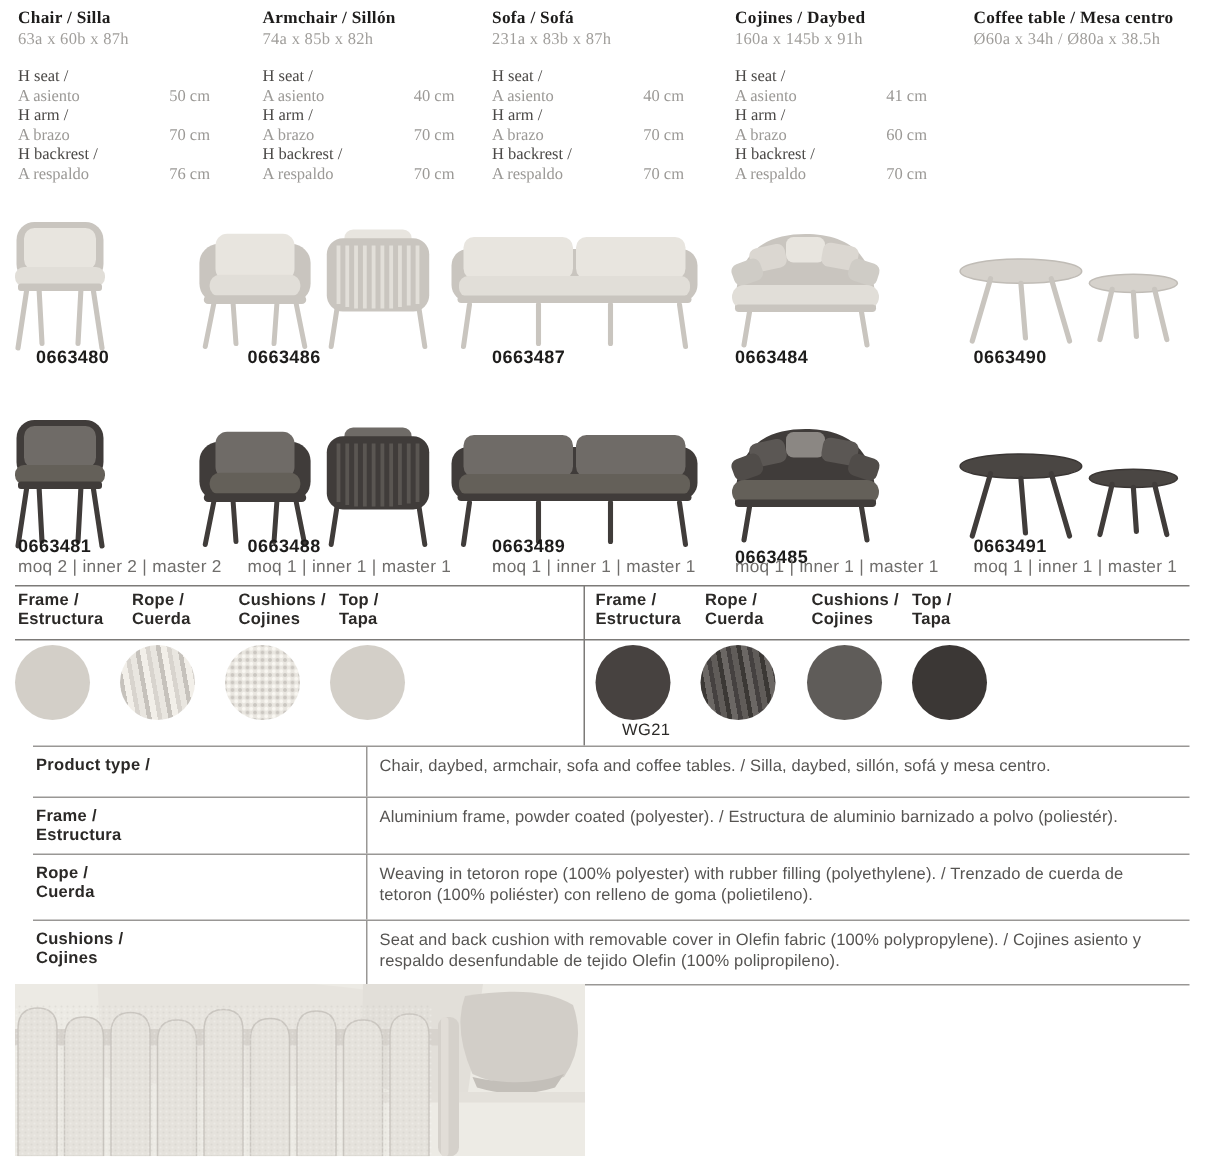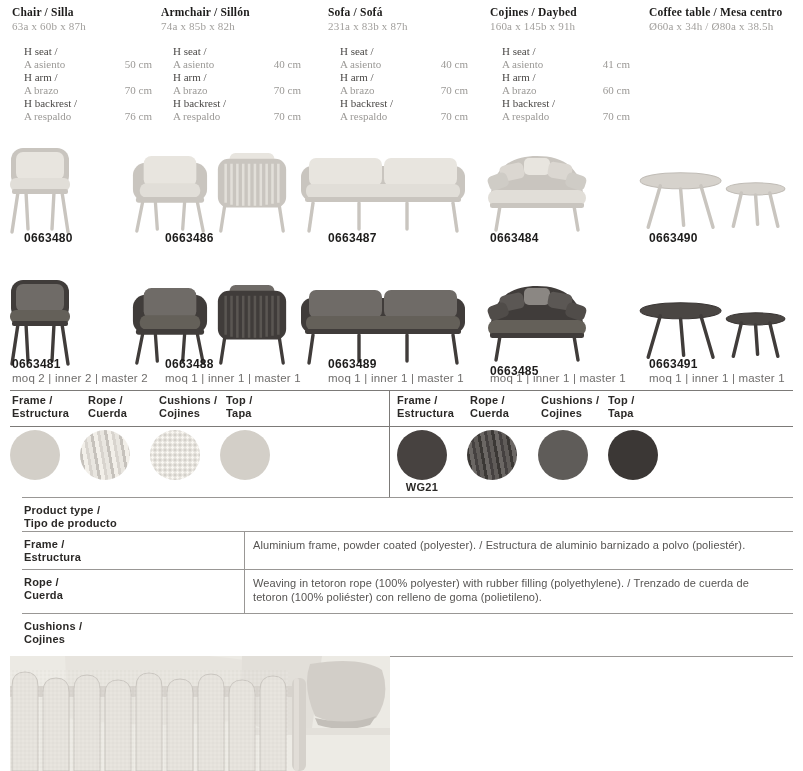--- a/index.html
+++ b/index.html
@@ -3,21 +3,21 @@
 <meta charset="utf-8">
 <style>
   html,body{margin:0;padding:0;background:#ffffff;}
   body{font-family:"Liberation Sans", sans-serif; -webkit-font-smoothing:antialiased;}
   #page{position:relative;width:803px;height:771px;background:#fff;overflow:hidden;}
 
   
   .spec-col{position:absolute;top:6px;width:130px;font-family:Liberation Serif, serif;}
   .p-title{font-size:11.5px;font-weight:bold;color:#1d1c1b;letter-spacing:.2px;line-height:13px;}
   .p-dims{font-size:11px;color:#a09e9b;letter-spacing:.2px;line-height:13px;margin-top:1px;}
-  .spec-list{margin-top:12px;margin-left:12px;}
+  .spec-list{margin-top:12px;}
   .spec-en{font-size:11px;color:#4b4947;font-weight:500;line-height:13px;}
   .spec-es-row{display:flex;justify-content:space-between;font-size:11px;color:#9b9996;line-height:13px;width:128px;}
 
   
   .fig{position:absolute;}
   .fig svg{width:100%;height:100%;display:block;}
   .fig .shell{fill:var(--frame);}
   .fig .cushion{fill:var(--cushion);}
   .fig .cushion2{fill:var(--cushion2);}
   .fig .seat{fill:var(--seat);}
@@ -38,21 +38,21 @@
   .vline{position:absolute;width:1px;background:#7c7a78;}
   .sw-label{position:absolute;top:394px;font-size:11px;font-weight:bold;color:#2b2927;line-height:13px;letter-spacing:.2px;}
   .sw{position:absolute;top:430px;width:50px;height:50px;border-radius:50%;}
   .sw-solid-l{background:#d3cfc8;}
   .sw-rope-l{background:repeating-linear-gradient(80deg,#e9e6e0 0 4px,#c6c2bc 4px 7px,#f2efe9 7px 11px,#d8d4ce 11px 14px);}
   .sw-cush-l{background-color:#e9e6e0;background-image:radial-gradient(#f9f7f2 1.2px,transparent 1.4px),radial-gradient(#ccc8c2 1.2px,transparent 1.4px);background-size:5px 5px;background-position:0 0,2.5px 2.5px;}
   .sw-frame-d{background:#474240;}
   .sw-rope-d{background:repeating-linear-gradient(80deg,#605c59 0 4px,#3b3835 4px 7px,#6b6764 7px 11px,#454140 11px 14px);}
   .sw-cush-d{background-color:#5f5c59;background-image:radial-gradient(#908c88 1.2px,transparent 1.4px),radial-gradient(#38href3532 1.2px,transparent 1.4px);background-size:5px 5px;background-position:0 0,2.5px 2.5px;}
   .sw-top-d{background:#3b3735;}
-  .sw-code{position:absolute;top:481px;width:50px;text-align:center;font-size:11px;font-weight:bold;color:#2b2927;letter-spacing:.3px;}
+  .sw-code{position:absolute;top:481px;width:50px;text-align:right;font-size:11px;font-weight:normal;color:#2b2927;letter-spacing:.3px;}
 
   
   .dtable{position:absolute;left:10px;top:497px;width:783px;}
   .drow{display:flex;border-top:1px solid #999795;margin-left:12px;}
   .drow:last-child{border-bottom:1px solid #999795;}
   .dlabel{width:222px;padding:6px 0 0 2px;font-size:11px;font-weight:bold;color:#2b2927;line-height:13px;letter-spacing:.2px;box-sizing:border-box;}
   .dtext{flex:1;border-left:1px solid #999795;padding:6px 10px 0 8px;font-size:11px;color:#565452;line-height:14px;letter-spacing:.1px;box-sizing:border-box;}
   .r1{min-height:33px;} .r2{min-height:37px;} .r3{min-height:43px;} .r4{min-height:42px;}
 
   
@@ -79,21 +79,21 @@
           <span>70 cm</span>
         </div>
       <div class="spec-en">H backrest /</div>
       <div class="spec-es-row">
           <span>A respaldo</span>
           <span>76 cm</span>
         </div>
     </div>
   </div>
 
-  <div class="spec-col" style="left:161px">
+  <div class="spec-col" style="left:175px">
     <div class="p-title">Armchair / Sillón</div>
     <div class="p-dims">74a x 85b x 82h</div>
     <div class="spec-list">
       <div class="spec-en">H seat /</div>
       <div class="spec-es-row">
           <span>A asiento</span>
           <span>40 cm</span>
         </div>
       <div class="spec-en">H arm /</div>
       <div class="spec-es-row">
@@ -365,42 +365,43 @@
   <div class="sw sw-frame-d" style="left:397px"></div>
   <div class="sw sw-rope-d" style="left:467px"></div>
   <div class="sw sw-cush-d" style="left:538px"></div>
   <div class="sw sw-top-d" style="left:608px"></div>
   <div class="sw-code" style="left:397px">WG21</div>
 
   <div class="dtable">
     <div class="drow r1">
       <div class="dlabel">
           <div>Product type /</div>
-          <div>Tipo de producto</div>
-        </div>
+        </div>
+      <div class="dtext">Chair, daybed, armchair, sofa and coffee tables. / Silla, daybed, sillón, sofá y mesa centro.</div>
     </div>
     <div class="drow r2">
       <div class="dlabel">
           <div>Frame /</div>
           <div>Estructura</div>
         </div>
       <div class="dtext">Aluminium frame, powder coated (polyester). / Estructura de aluminio barnizado a polvo (poliestér).</div>
     </div>
     <div class="drow r3">
       <div class="dlabel">
           <div>Rope /</div>
           <div>Cuerda</div>
         </div>
       <div class="dtext">Weaving in tetoron rope (100% polyester) with rubber filling (polyethylene). / Trenzado de cuerda de tetoron (100% poliéster) con relleno de goma (polietileno).</div>
     </div>
     <div class="drow r4">
       <div class="dlabel">
           <div>Cushions /</div>
           <div>Cojines</div>
         </div>
+      <div class="dtext">Seat and back cushion with removable cover in Olefin fabric (100% polypropylene). / Cojines asiento y respaldo desenfundable de tejido Olefin (100% polipropileno).</div>
     </div>
   </div>
 
   <div class="photo">
     <svg viewBox="0 0 380 115" preserveAspectRatio="none">
       <defs>
         <pattern id="dots" width="4" height="4" patternUnits="userSpaceOnUse">
           <circle cx="1" cy="1" r="0.7" fill="#ffffff" opacity="0.45"></circle>
           <circle cx="3" cy="3" r="0.7" fill="#b4b0aa" opacity="0.35"></circle>
         </pattern>

